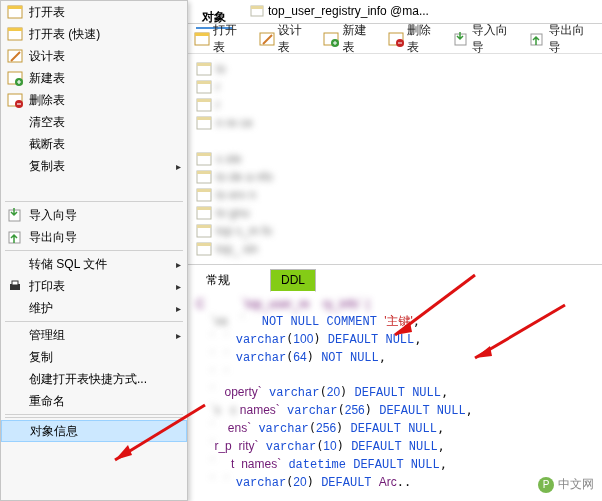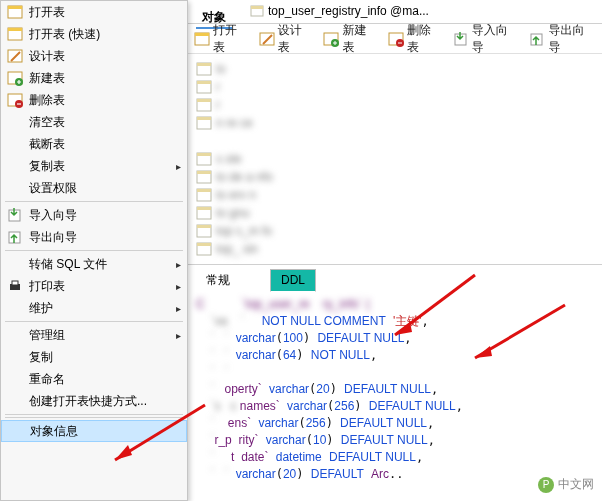--- a/index.html
+++ b/index.html
@@ -24,23 +24,23 @@
 .tb-ico { width: 16px; height: 16px; }
 
 .tbl-list { padding: 6px 8px; }
 .tbl-row { display: flex; align-items: center; height: 18px; gap: 4px; cursor: pointer; }
 .tbl-ico { width: 16px; height: 14px; }
 .blur { filter: blur(3px); color: #777; }
 
 .ddl-area { border-top: 1px solid #d0d0d0; padding: 4px 2px 2px 8px; flex: 1; overflow: hidden; position: relative; }
 .ddl-tabs { display: flex; gap: 30px; margin-bottom: 4px; }
 .ddl-tab { padding: 3px 10px; cursor: pointer; }
-.ddl-tab.sel { border: 1px solid #bbb; border-bottom: 1px solid #fff; background: #14b8a6; }
+.ddl-tab.sel { border: 1px solid #bbb; border-bottom: 1px solid #fff; background: #84cc16; }
 .ddl-code { font-family: Consolas, monospace; font-size: 12px; line-height: 17px; white-space: pre; color: #111; }
-.kw { color: #1a4fd6; }
+.kw { color: #1a4fd6; font-family: Liberation Mono, monospace; }
 .num { color: #1a4fd6; }
 .str { color: #c62424; }
 .ident { color: #701a75; }
 
 .arrow { position: absolute; z-index: 20; }
 .watermark { position: absolute; right: 8px; bottom: 8px; display: flex; align-items: center; gap: 4px; color: #888; font-size: 13px; }
 .wm-ico { width: 16px; height: 16px; border-radius: 50%; background: #7ab84f; display: flex; align-items: center; justify-content: center; color: #fff; font-size: 10px; }
 </style>
 </head>
 <body>
@@ -103,21 +103,20 @@
       <span class="ctx-icon"></span>
       <span class="ctx-label">截断表</span>
     </div>
     <div class="ctx-item">
       <span class="ctx-icon"></span>
       <span class="ctx-label">复制表</span>
       <span class="ctx-arrow">▸</span>
     </div>
     <div class="ctx-item">
       <span class="ctx-icon"></span>
-      <span class="ctx-label">设置权限</span>
     </div>
     <div class="ctx-sep"></div>
     <div class="ctx-item">
       <span class="ctx-icon">
           <svg width="16" height="16">
             <rect x="2" y="3" width="11" height="11" fill="#fff" stroke="#999"></rect>
             <path d="M7 1 L7 8 M4 5 L7 8 L10 5" stroke="#3a9a3a" stroke-width="1.5" fill="none"></path>
           </svg>
         </span>
       <span class="ctx-label">导入向导</span>
@@ -157,25 +156,25 @@
       <span class="ctx-icon"></span>
       <span class="ctx-label">管理组</span>
       <span class="ctx-arrow">▸</span>
     </div>
     <div class="ctx-item">
       <span class="ctx-icon"></span>
       <span class="ctx-label">复制</span>
     </div>
     <div class="ctx-item">
       <span class="ctx-icon"></span>
+      <span class="ctx-label">创建打开表快捷方式...</span>
+    </div>
+    <div class="ctx-item">
+      <span class="ctx-icon"></span>
       <span class="ctx-label">重命名</span>
-    </div>
-    <div class="ctx-item">
-      <span class="ctx-icon"></span>
-      <span class="ctx-label">创建打开表快捷方式...</span>
     </div>
     <div class="ctx-sep"></div>
     <div class="ctx-sep"></div>
     <div class="ctx-item highlighted">
       <span class="ctx-icon"></span>
       <span class="ctx-label">对象信息</span>
     </div>
   </div>
 
   <div class="right">
@@ -320,21 +319,21 @@
       </div>
       <div class="ddl-code"><span class="ident blur">C           `top_user_re    ry_info` (</span>
   <span class="blur">`va    `   </span> <span class="kw">NOT NULL COMMENT</span> <span class="str">'<span>主键</span>'</span>,
   <span class="blur">`   `</span> <span class="kw">varchar</span>(<span class="num">100</span>) <span class="kw">DEFAULT NULL</span>,
   <span class="blur">`   `</span> <span class="kw">varchar</span>(<span class="num">64</span>) <span class="kw">NOT NULL</span>,
   <span class="blur">`   `</span>
   <span class="blur">`   </span><span class="ident">operty`</span> <span class="kw">varchar</span>(<span class="num">20</span>) <span class="kw">DEFAULT NULL</span>,
   <span class="blur">`s   c </span><span class="ident">names`</span> <span class="kw">varchar</span>(<span class="num">256</span>) <span class="kw">DEFAULT NULL</span>,
   <span class="blur">`    </span><span class="ident">ens`</span> <span class="kw">varchar</span>(<span class="num">256</span>) <span class="kw">DEFAULT NULL</span>,
   <span class="blur">`</span><span class="ident">r_p  rity`</span> <span class="kw">varchar</span>(<span class="num">10</span>) <span class="kw">DEFAULT NULL</span>,
-  <span class="blur">`</span><span class="ident">     t  date`</span> <span class="kw">datetime</span> <span class="kw">DEFAULT NULL</span>,
+  <span class="blur">`</span><span class="ident">     t  names`</span> <span class="kw">datetime</span> <span class="kw">DEFAULT NULL</span>,
   <span class="blur">`   `</span> <span class="kw">varchar</span>(<span class="num">20</span>) <span class="kw">DEFAULT</span> <span class="ident">Arc</span>..</div>
     </div>
   </div>
 </div>
 
 <div class="bottom-strip">
   <span>top user registry info</span>
 </div>
 
 <svg class="arrow" style="left:100px;top:400px" width="110" height="80">

